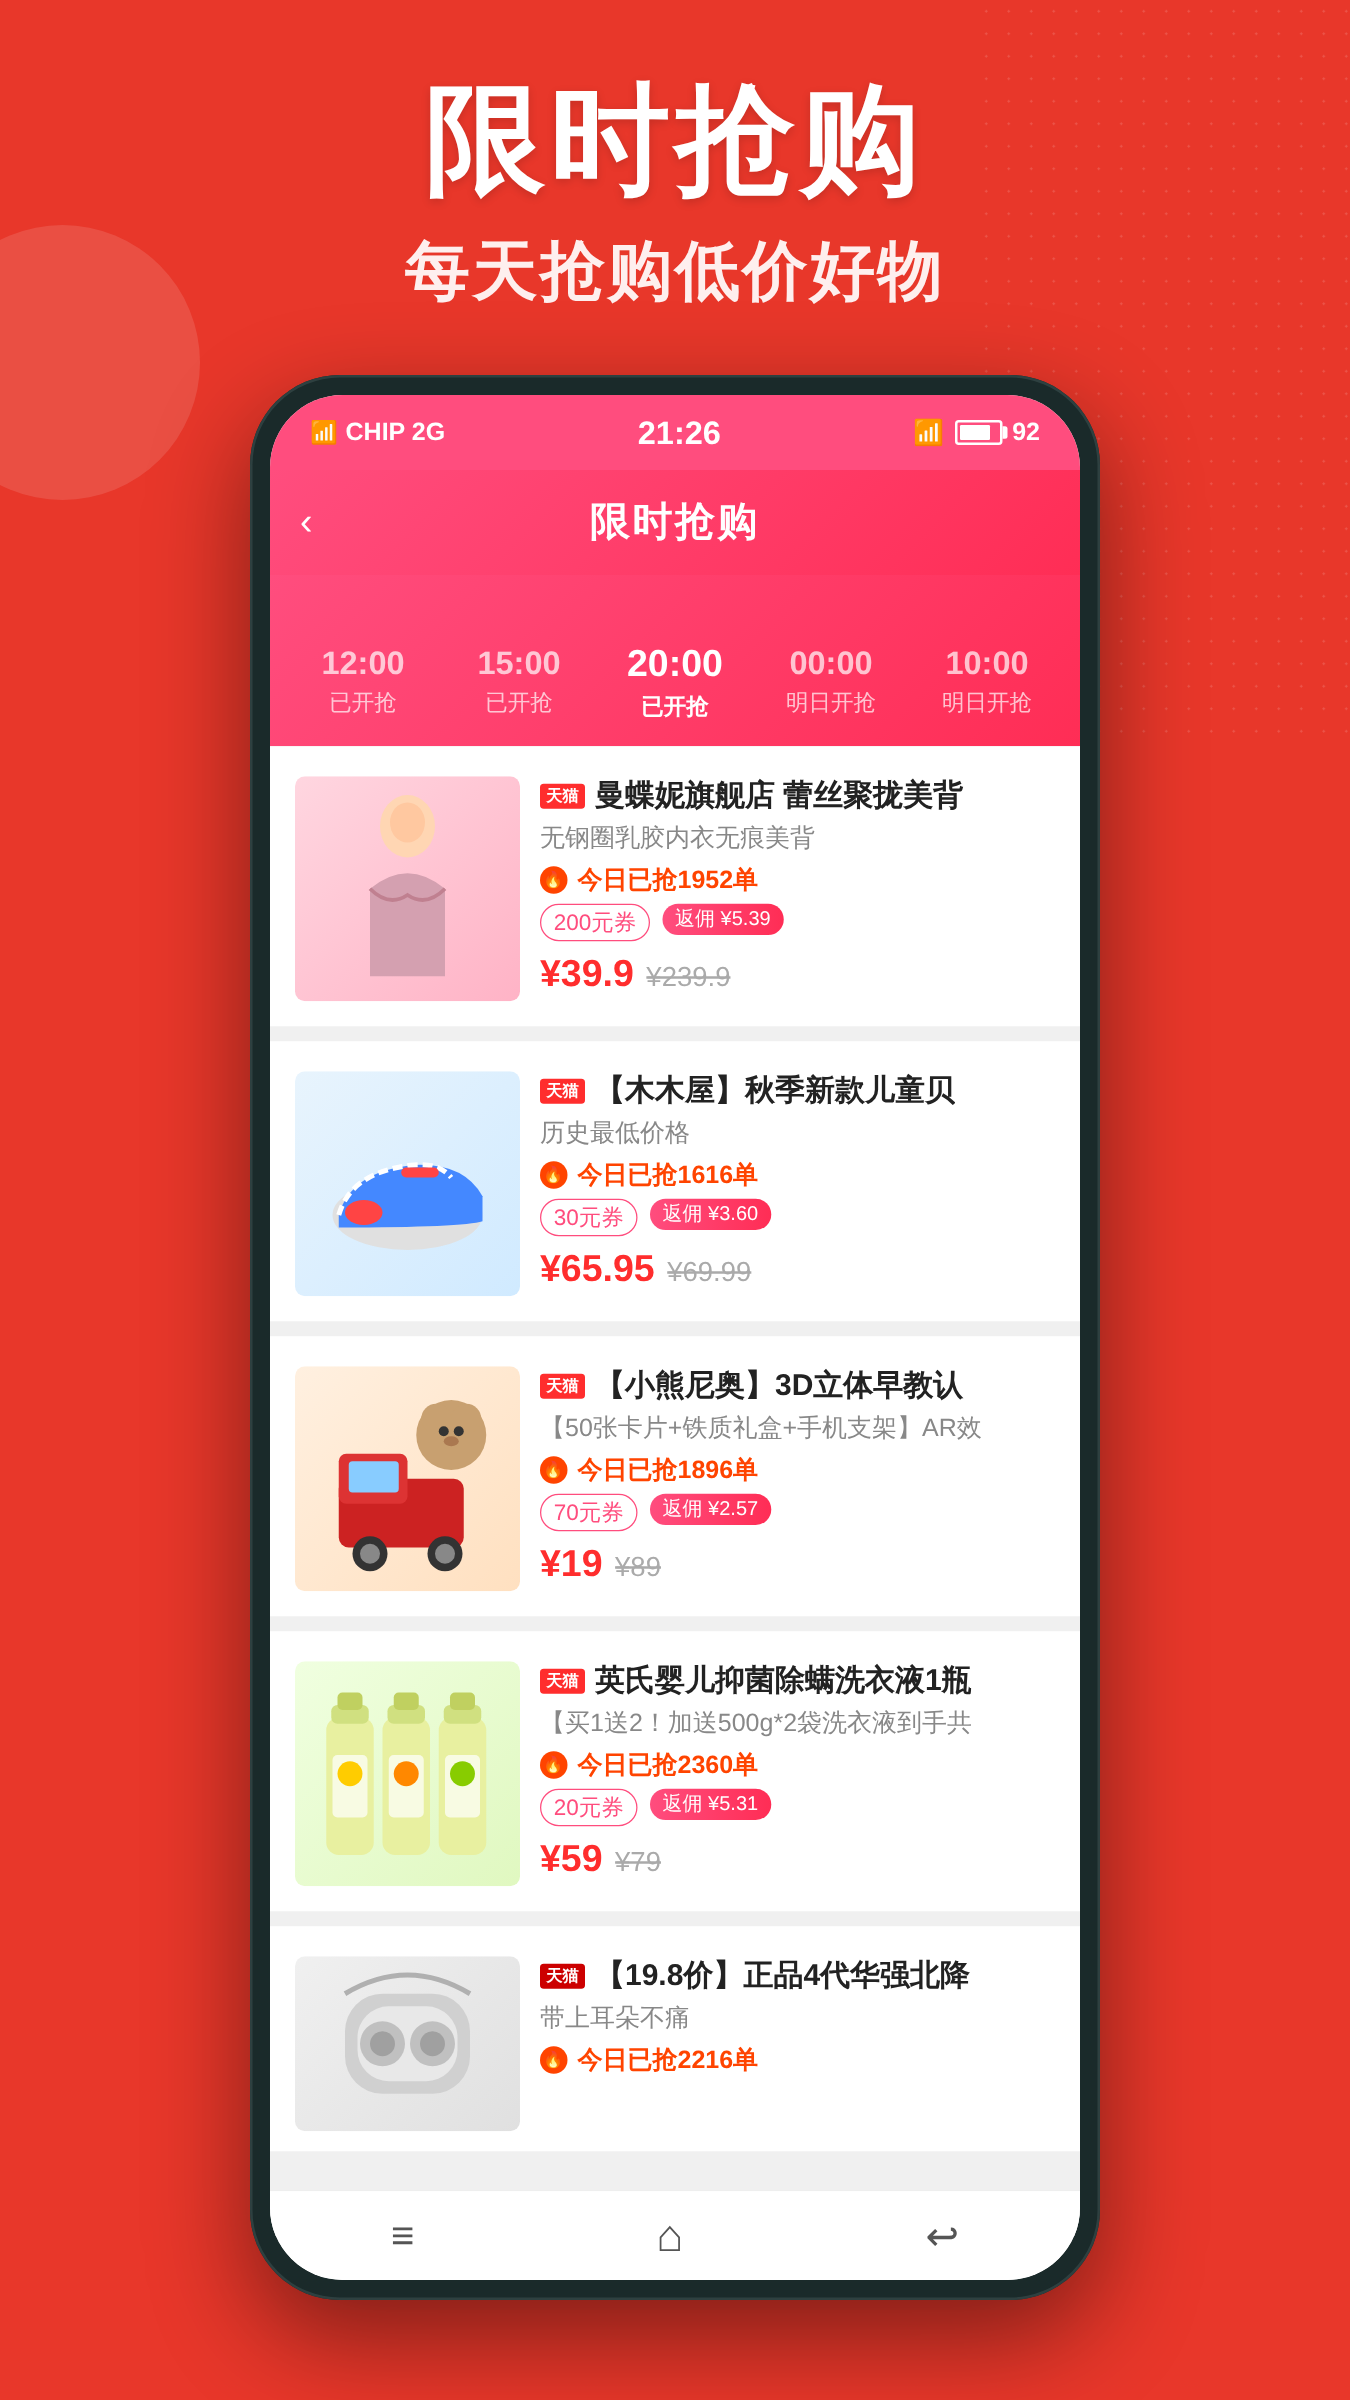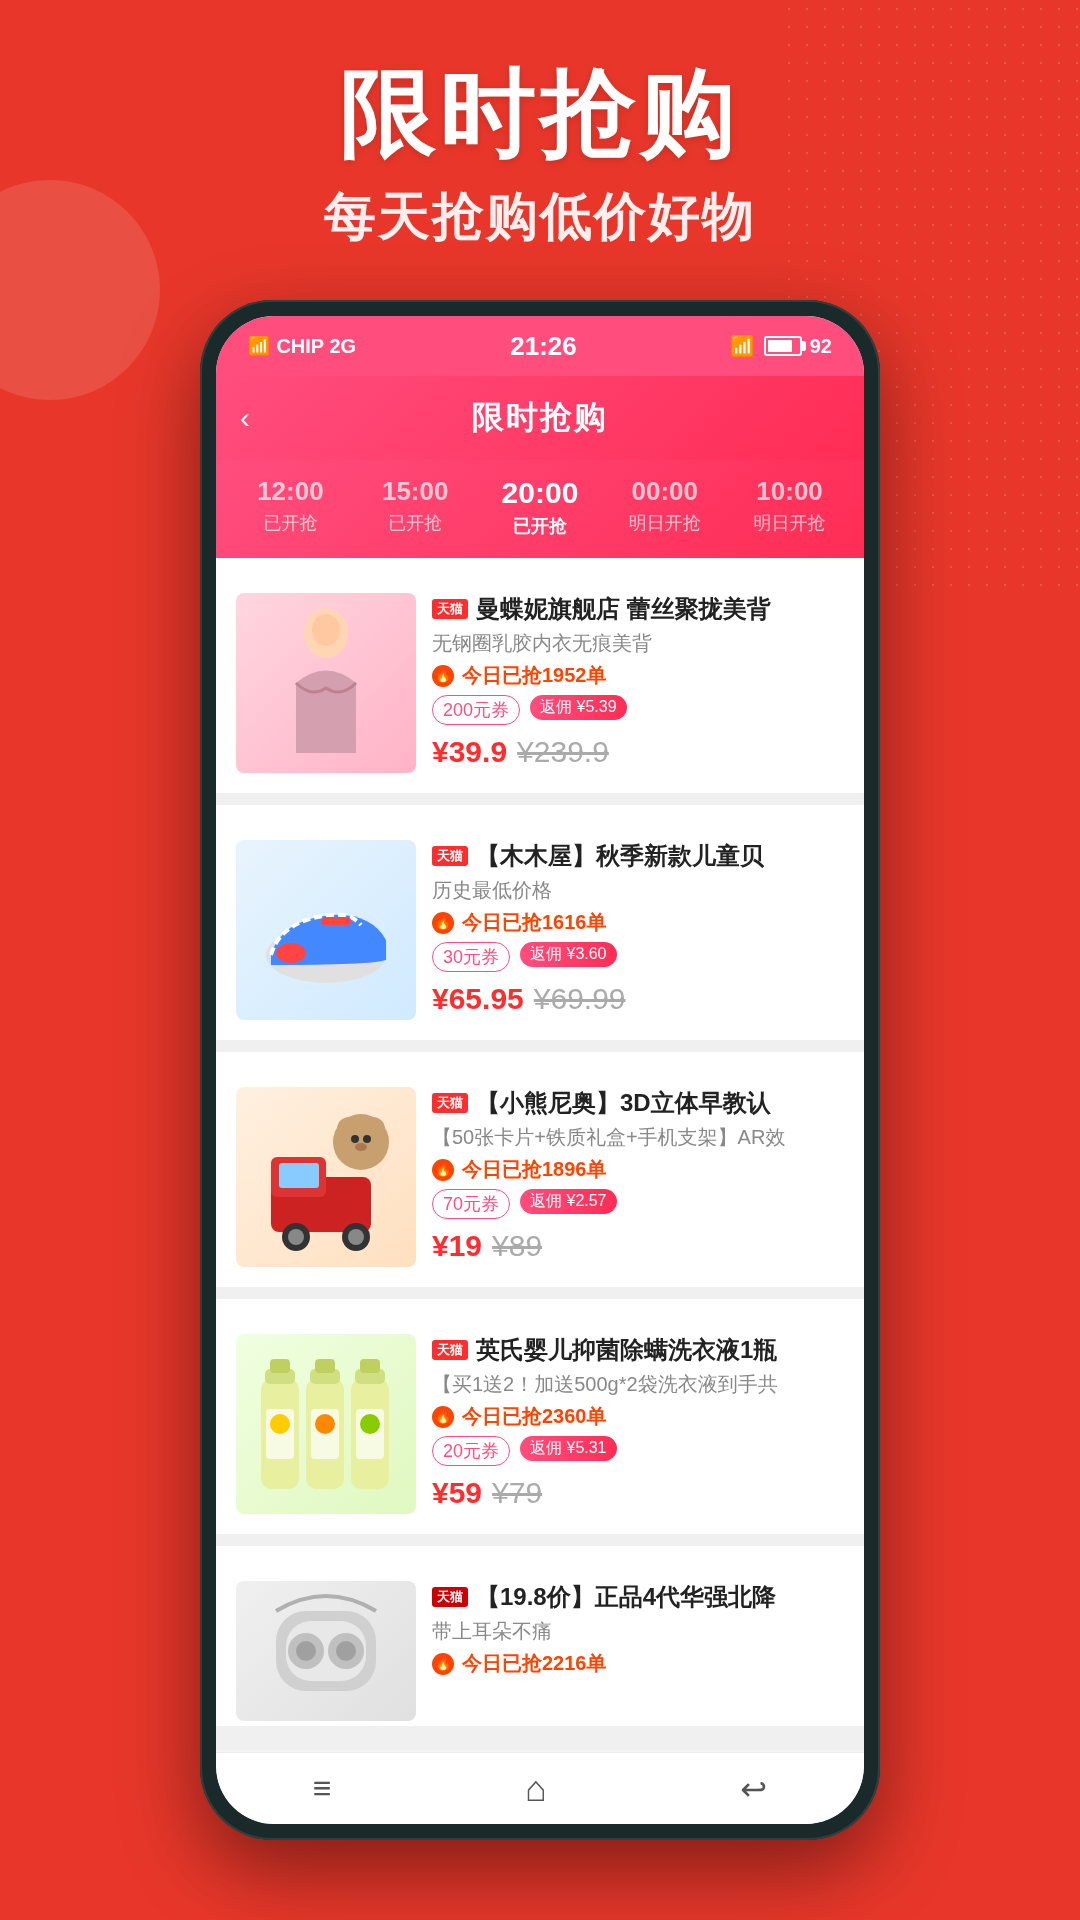--- a/index.html
+++ b/index.html
@@ -178,20 +178,21 @@
       color: rgba(255,255,255,0.7);
       font-size: 20px;
       min-width: 90px;
     }
     .time-tab.active {
       color: white;
     }
     .time-tab .time-val {
       font-size: 26px;
       font-weight: 700;
+      margin-top: 39px;
     }
     .time-tab.active .time-val {
       font-size: 30px;
       text-align: center;
     }
     .time-tab .time-status {
       font-size: 18px;
       margin-top: 4px;
     }
     .time-tab.active .time-status {
@@ -203,21 +204,21 @@
     .scroll-area {
       background: #f0f0f0;
       height: calc(100% - 60px - 84px - 100px - 72px);
       overflow: hidden;
     }
 
     
     .product-card {
       background: white;
       margin-bottom: 12px;
-      padding: 35px 20px 20px 20px;
+      padding: 24px 20px 20px 20px;
       display: flex;
       gap: 16px;
       position: relative;
     }
     .product-img {
       width: 180px;
       height: 180px;
       border-radius: 8px;
       flex-shrink: 0;
       overflow: hidden;
@@ -314,21 +315,21 @@
       gap: 10px;
       margin-top: 4px;
     }
     .price-current {
       color: #ff2d2d;
       font-size: 30px;
       font-weight: 700;
     }
     .price-original {
       color: #aaa;
-      font-size: 30px;
+      font-size: 22px;
       text-decoration: line-through;
     }
 
     
     .bottom-nav {
       position: absolute;
       bottom: 0;
       left: 0;
       right: 0;
       height: 72px;

